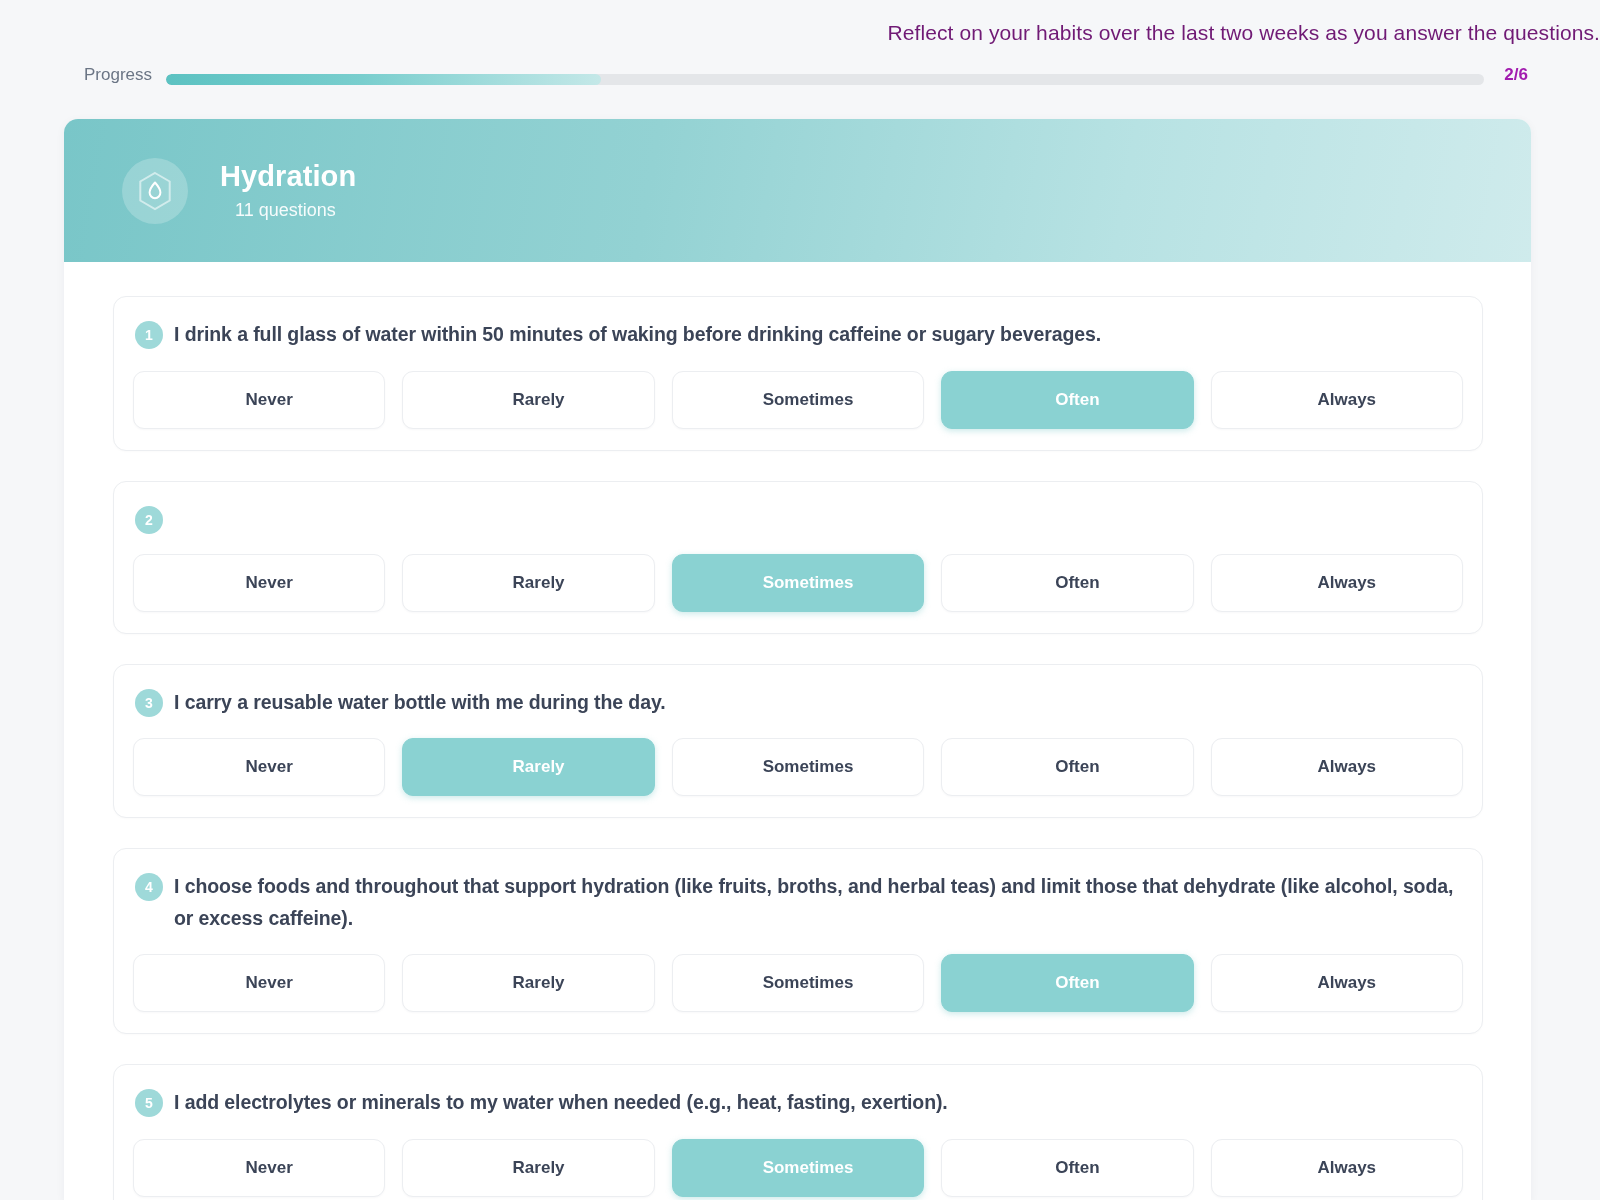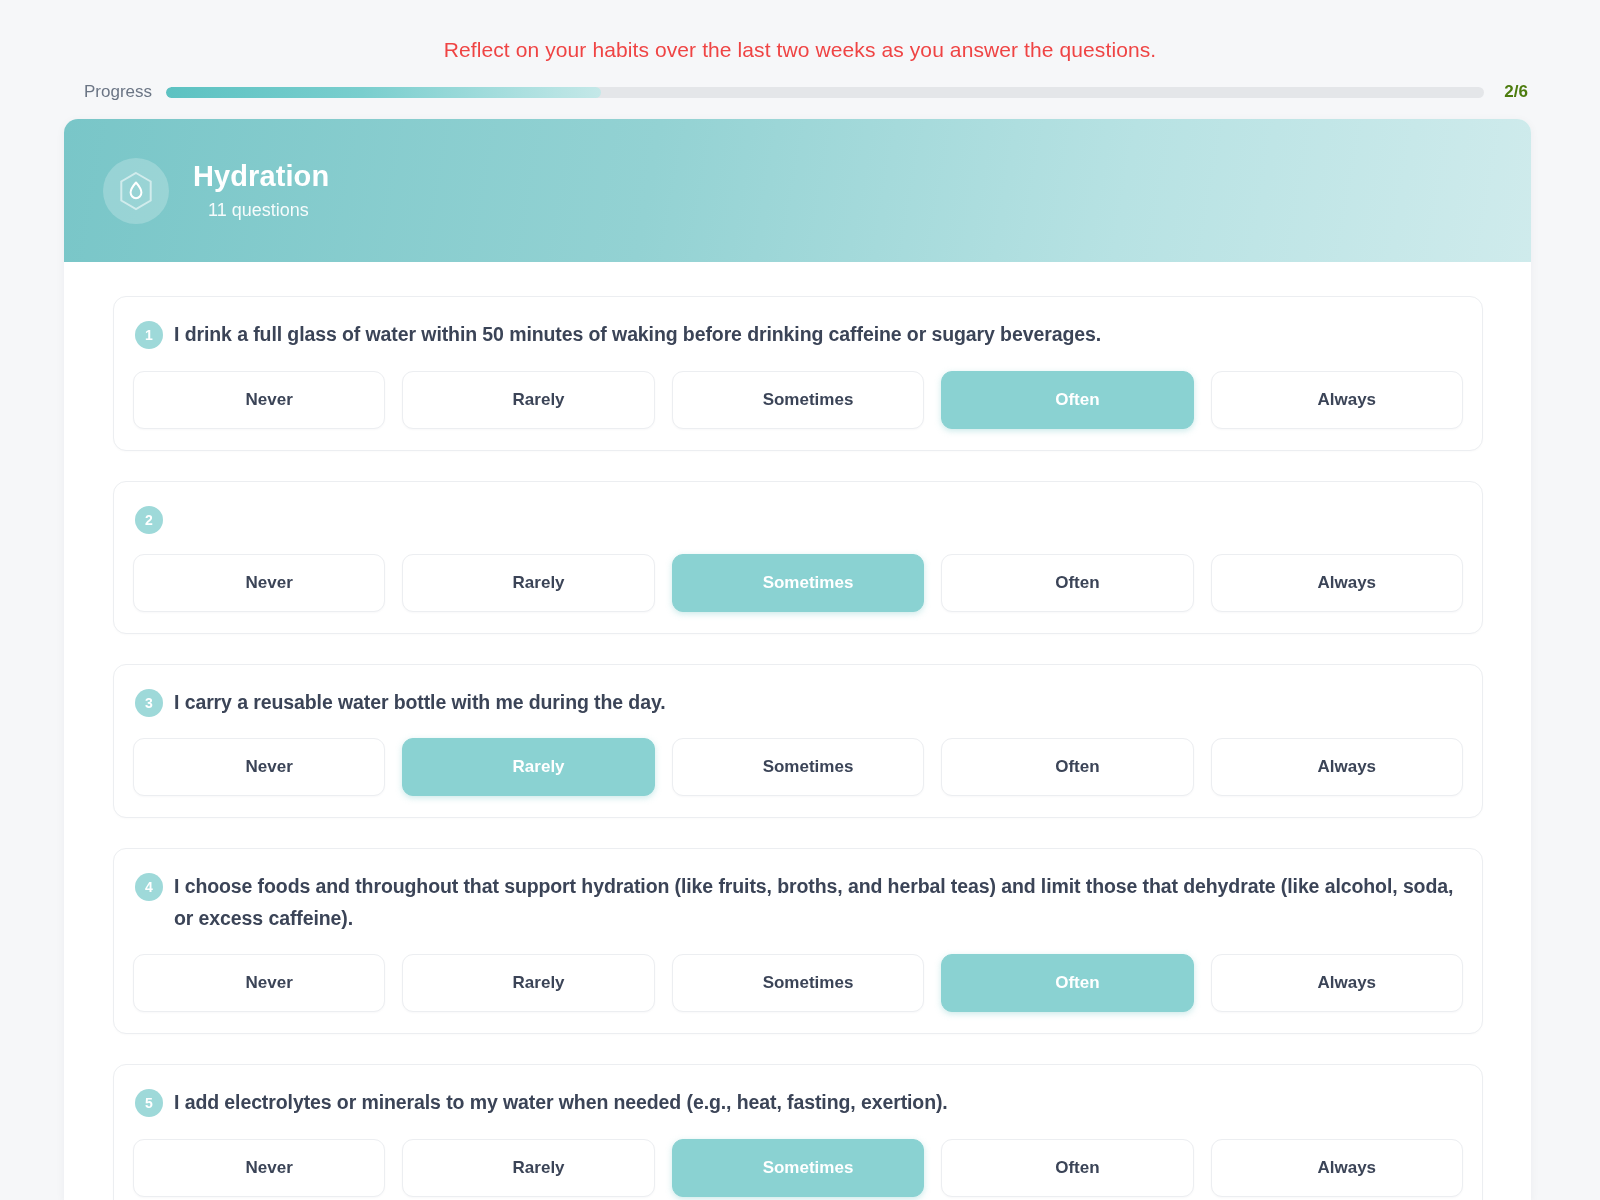--- a/index.html
+++ b/index.html
@@ -14,31 +14,31 @@
 
   .page {
     position: relative;
     width: 1600px;
     height: 1200px;
     background: #f6f7f9;
   }
 
   
   .intro {
-    text-align: center;
+    text-align: right;
     font-size: 21px;
-    color: #ef4444;
-    padding-top: 38px;
+    color: #701a75;
+    padding-top: 21px;
     letter-spacing: 0.1px;
   }
 
   
   .progress-row {
     display: flex;
-    align-items: center;
+    align-items: flex-end;
     gap: 14px;
     padding: 20px 72px 0 84px;
   }
   .progress-label {
     font-size: 17px;
     color: #6b7585;
     white-space: nowrap;
   }
   .progress-track {
     flex: 1;
@@ -47,21 +47,21 @@
     background: #e4e6e9;
     overflow: hidden;
   }
   .progress-fill {
     height: 100%;
     border-radius: 99px;
     background: linear-gradient(90deg, #5cc2c2 0%, #79cece 45%, #c4e8e8 100%);
   }
   .progress-count {
     font-size: 17px;
-    color: #4d7c0f;
+    color: #a21caf;
     font-weight: 600;
     white-space: nowrap;
     min-width: 30px;
     text-align: right;
   }
 
   
   .card {
     position: absolute;
     left: 64px;
@@ -73,22 +73,22 @@
     box-shadow: 0 2px 10px rgba(20,30,50,0.05);
     overflow: hidden;
   }
 
   
   .card-header {
     height: 143px;
     background: linear-gradient(100deg, #79c6c8 0%, #93d2d3 40%, #b7e2e3 72%, #cfebec 100%);
     display: flex;
     align-items: center;
-    padding-left: 39px;
-    gap: 24px;
+    padding-left: 58px;
+    gap: 32px;
   }
   .header-icon {
     width: 66px;
     height: 66px;
     border-radius: 50%;
     background: rgba(255,255,255,0.22);
     display: flex;
     align-items: center;
     justify-content: center;
     flex: none;

